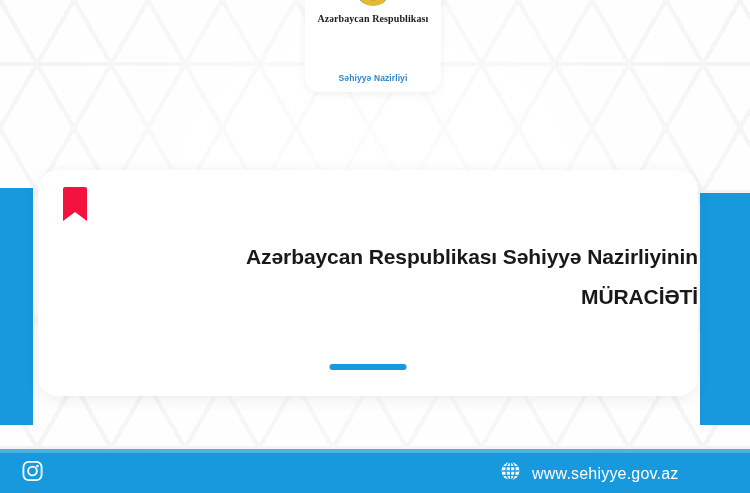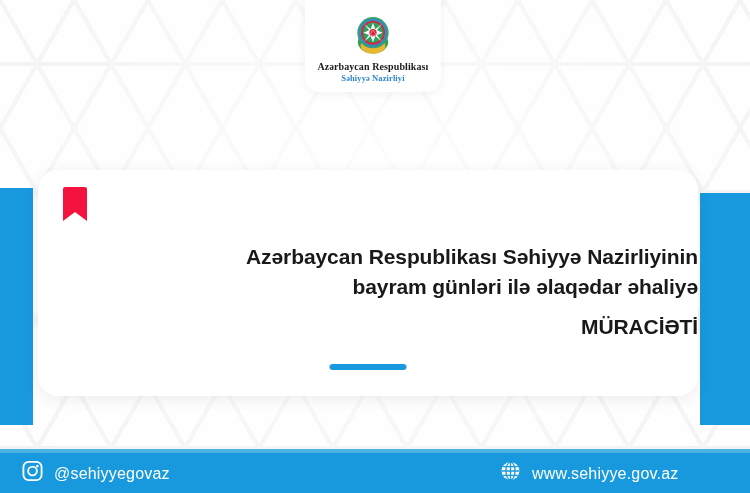--- a/index.html
+++ b/index.html
@@ -80,27 +80,28 @@
   .logo-line1 {
     font-family: "Liberation Serif", serif;
     font-weight: bold;
     font-size: 10px;
     color: #1a1a1a;
     letter-spacing: 0.1px;
     line-height: 1.15;
     white-space: nowrap;
   }
   .logo-line2 {
-    font-family: Liberation Serif, serif;
+    font-family: Liberation Sans, sans-serif;
     font-weight: bold;
     font-size: 8.5px;
     color: #2f86c8;
     letter-spacing: 0.1px;
     line-height: 1.2;
     white-space: nowrap;
+    margin-top: 48px;
   }
 
   
   .main-card {
     position: absolute;
     left: 38px;
     top: 170px;
     width: 660px;
     height: 226px;
     background: #ffffff;
@@ -230,40 +231,38 @@
   <div class="main-card">
 
     <div class="bookmark">
       <svg width="24" height="35" viewBox="0 0 24 35" xmlns="http://www.w3.org/2000/svg">
         <path d="M0 2 Q0 0 2 0 H22 Q24 0 24 2 V34 L12 25 L0 34 Z" fill="#f4133f"></path>
       </svg>
     </div>
 
     <div class="headline">
       <span class="l1">Azərbaycan Respublikası Səhiyyə Nazirliyinin</span>
-      <span class="l2">bayram günləri ilə əlaqədar əhaliyə</span>
       <span class="l3">MÜRACİƏTİ</span>
     </div>
 
     <div class="divider"></div>
   </div>
 
   <div class="footer-thin"></div>
   <div class="footer">
     <div class="footer-inner">
 
       <div class="footer-left">
         <span class="footer-icon">
           <svg width="21" height="21" viewBox="0 0 24 24" xmlns="http://www.w3.org/2000/svg">
             <rect x="1.6" y="1.6" width="20.8" height="20.8" rx="6" ry="6" fill="none" stroke="#ffffff" stroke-width="2.1"></rect>
             <circle cx="12" cy="12" r="5" fill="none" stroke="#ffffff" stroke-width="2.1"></circle>
             <circle cx="17.6" cy="6.4" r="1.5" fill="#ffffff"></circle>
           </svg>
         </span>
-        <span class="footer-text">@sehiyyegovaz</span>
       </div>
 
       <div class="footer-right">
         <span class="footer-icon">
           <svg width="21" height="21" viewBox="0 0 24 24" xmlns="http://www.w3.org/2000/svg">
             <circle cx="12" cy="12" r="10.2" fill="#ffffff"></circle>
             <g stroke="#1899dd" stroke-width="1.5" fill="none">
               <line x1="1.8" y1="12" x2="22.2" y2="12"></line>
               <line x1="3.6" y1="6.9" x2="20.4" y2="6.9"></line>
               <line x1="3.6" y1="17.1" x2="20.4" y2="17.1"></line>

